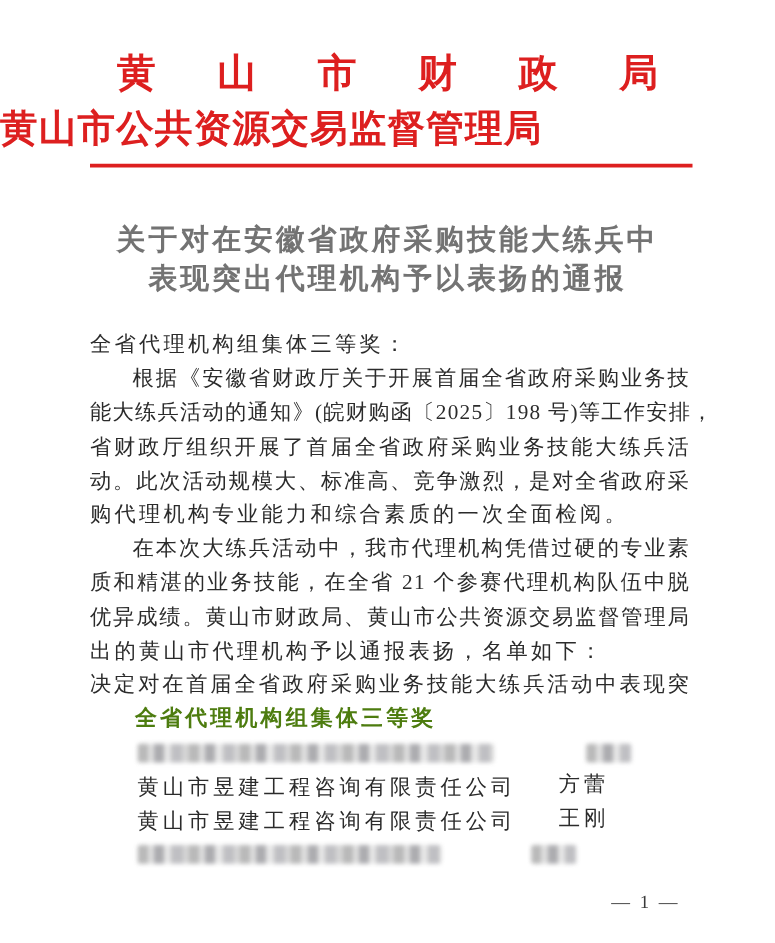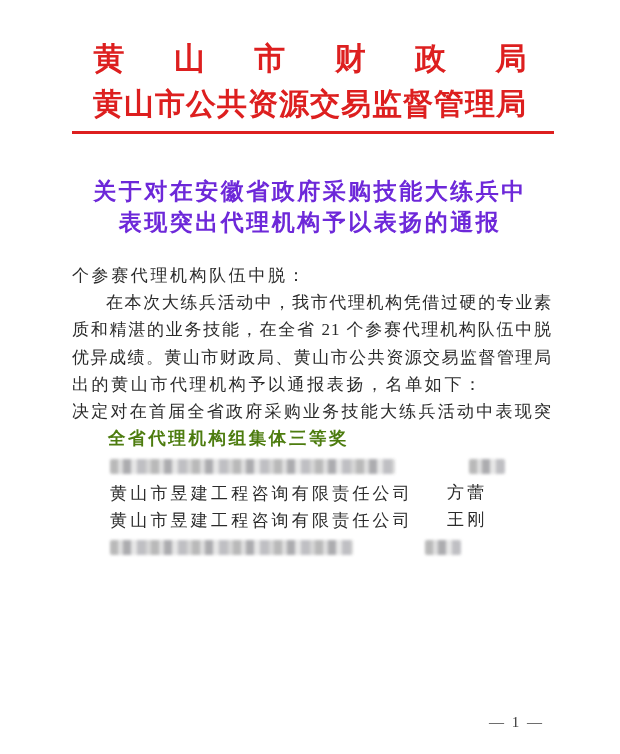--- a/index.html
+++ b/index.html
@@ -21,21 +21,20 @@
     display: flex;
     justify-content: space-between;
     width: 433px;
     margin: 0 auto;
     color: #dd1f1f;
     font-weight: bold;
     font-size: 31px;
     line-height: 38px;
   }
   .lh-line2 {
-    text-align: center;
     color: #dd1f1f;
     font-weight: bold;
     font-size: 30px;
     line-height: 37px;
     letter-spacing: 1px;
     margin-top: 7px;
   }
   .red-rule {
     height: 3px;
     background: #dd1f1f;
@@ -43,21 +42,21 @@
   }
 
   
   .doc-title {
     margin-top: 42px;
     text-align: center;
     font-weight: bold;
     font-size: 23px;
     line-height: 31px;
     letter-spacing: 2.5px;
-    color: #6d28d9;
+    color: #737373;
   }
 
   
   .doc-body {
     margin: 24px 68px 0 72px;
     font-size: 17px;
     line-height: 27.2px;
   }
   .bline {
     text-align: justify;
@@ -131,22 +130,29 @@
     <div class="lh-line2">黄山市公共资源交易监督管理局</div>
     <div class="red-rule"></div>
   </header>
 
   <h1 class="doc-title">
     <div>关于对在安徽省政府采购技能大练兵中</div>
     <div>表现突出代理机构予以表扬的通报</div>
   </h1>
 
   <main class="doc-body">
-    <div class="bline short">个参赛代理机构队伍中脱：</div>
+    <div class="bline short">全省代理机构组集体三等奖：</div>
 
+    <div>
+      <div class="bline first">根据《安徽省财政厅关于开展首届全省政府采购业务技</div>
+      <div class="bline">能大练兵活动的通知》(皖财购函〔2025〕198 号)等工作安排，</div>
+      <div class="bline">省财政厅组织开展了首届全省政府采购业务技能大练兵活</div>
+      <div class="bline">动。此次活动规模大、标准高、竞争激烈，是对全省政府采</div>
+      <div class="bline short">购代理机构专业能力和综合素质的一次全面检阅。</div>
+    </div>
 
     <div>
       <div class="bline first">在本次大练兵活动中，我市代理机构凭借过硬的专业素</div>
       <div class="bline">质和精湛的业务技能，在全省 21 个参赛代理机构队伍中脱</div>
       <div class="bline">优异成绩。黄山市财政局、黄山市公共资源交易监督管理局</div>
       <div class="bline short">出的黄山市代理机构予以通报表扬，名单如下：</div>
       <div class="bline">决定对在首届全省政府采购业务技能大练兵活动中表现突</div>
     </div>
 
     <div class="award-heading">全省代理机构组集体三等奖</div>

